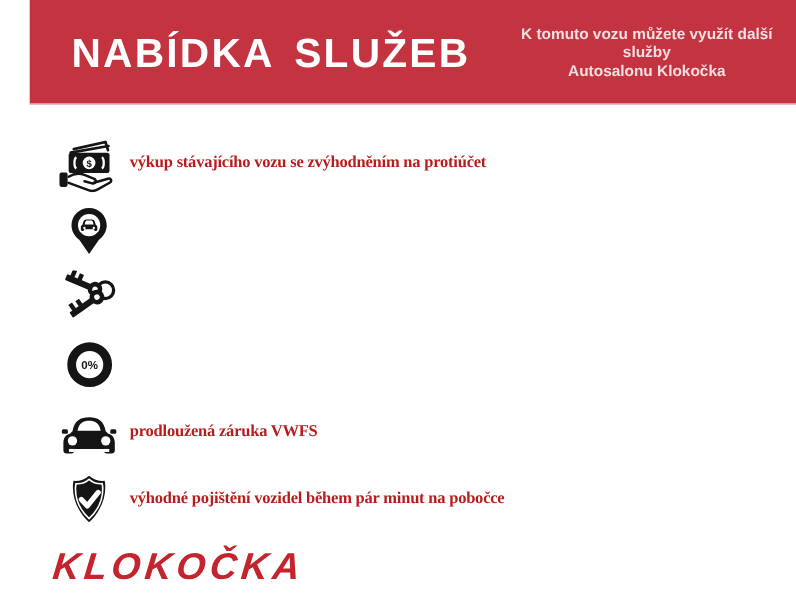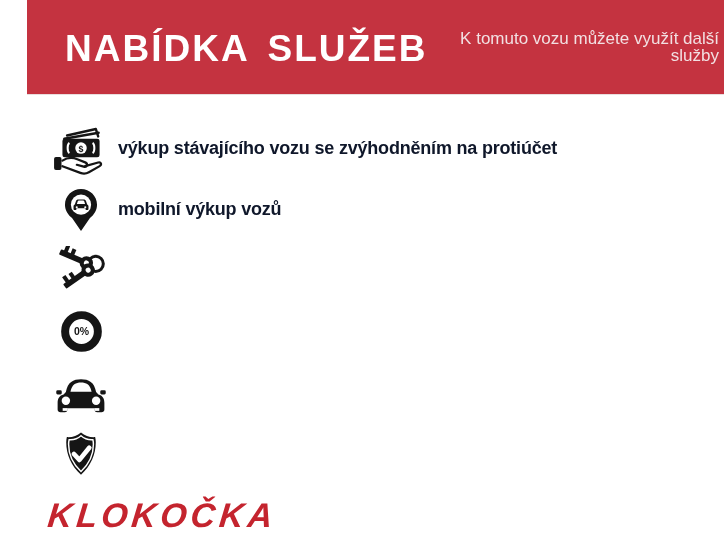--- a/index.html
+++ b/index.html
@@ -13,49 +13,51 @@
     padding:0 32px 0 38px;
     border-bottom:1px solid #e9dede;
     margin-left:27px;
   }
   .banner-title {
     color:#ffffff; font-size:37px; font-weight:bold;
     letter-spacing:2px; word-spacing:7px; white-space:nowrap;
     padding-top:4px;
   }
   .banner-sub {
-    color:#f2e0e2; font-size:17px; line-height:17px; font-weight:400;
-    text-align:right; width:262px; flex:none;
+    color:#f2e0e2; font-size:14px; line-height:17px; font-weight:700;
+    text-align:center; width:262px; flex:none;
   }
 
   
   .services { padding:23px 0 0 52px; }
   .service-row { display:flex; align-items:center; height:61px; }
   .icon-box { width:58px; flex:none; display:flex; align-items:center; justify-content:center; margin-right:8px; }
   .service-label {
-    font-size:18px; font-weight:bold; color:#0f172a; letter-spacing:-0.2px;
+    font-size:15px; font-weight:bold; color:#b91c1c; letter-spacing:-0.2px;
     white-space:nowrap;
+    font-family:Liberation Serif, serif;
   }
   svg { display:block; }
 
   
   .logo {
     margin:12px 0 0 46px;
     color:#c4242e; font-size:34px; font-weight:bold; font-style:italic;
     letter-spacing:4px; transform:skewX(-6deg); transform-origin:left bottom;
     white-space:nowrap; width:max-content;
   }
 </style>
 </head>
 <body>
 
 <div class="banner">
   <div class="banner-title">NABÍDKA SLUŽEB</div>
   <div class="banner-sub">
     <div>K tomuto vozu můžete využít další služby</div>
+    <div>Autosalonu Klokočka</div>
   </div>
 </div>
 
 <div class="services">
 
   <div class="service-row">
     <span class="icon-box">
       <svg width="58" height="52" viewBox="0 0 60 56">
         <g fill="none" stroke="#151515" stroke-width="2.6" stroke-linecap="round" stroke-linejoin="round">
           <path d="M15 13.5 L46 6.5 L48.5 14.5"></path>
@@ -80,21 +82,20 @@
     <span class="icon-box">
       <svg width="46" height="52" viewBox="0 0 56 56">
         <path d="M28 2.5 C17.2 2.5 8.5 11 8.5 21.5 c0 6.8 3.6 12.2 8.6 16.2 L28 53.5 L38.9 37.7 c5 -4 8.6 -9.4 8.6 -16.2 C47.5 11 38.8 2.5 28 2.5 Z" fill="#151515"></path>
         <circle cx="28" cy="21.5" r="12.3" fill="#fff"></circle>
         <path d="M20.5 21.3 l1.2 -3.6 c0.5 -1.6 1.6 -2.4 3.3 -2.4 h6 c1.7 0 2.8 0.8 3.3 2.4 l1.2 3.6 c1 0.3 1.6 1.1 1.6 2.2 v3.2 c0 0.8 -0.6 1.3 -1.4 1.3 h-0.9 c-0.8 0 -1.3 -0.5 -1.3 -1.3 v-0.7 h-11 v0.7 c0 0.8 -0.5 1.3 -1.3 1.3 h-0.9 c-0.8 0 -1.4 -0.5 -1.4 -1.3 v-3.2 c0 -1.1 0.6 -1.9 1.6 -2.2 z" fill="#151515"></path>
         <path d="M23 20.8 l0.9 -2.9 c0.3 -1 1 -1.4 2.1 -1.4 h4 c1.1 0 1.8 0.4 2.1 1.4 l0.9 2.9 z" fill="#fff"></path>
         <circle cx="22.8" cy="24.7" r="1.3" fill="#fff"></circle>
         <circle cx="33.2" cy="24.7" r="1.3" fill="#fff"></circle>
       </svg>
     </span>
-    <span class="service-label">mobilní výkup vozů</span>
   </div>
 
   <div class="service-row">
     <span class="icon-box">
       <svg width="58" height="50" viewBox="0 0 60 56">
         <circle cx="46.5" cy="20" r="8.5" fill="none" stroke="#151515" stroke-width="3.4"></circle>
         <g transform="translate(36 19) rotate(-157)">
           <rect x="5" y="-3.2" width="27" height="6.4" rx="1" fill="#151515"></rect>
           <rect x="24" y="2.6" width="4.5" height="7.5" fill="#151515"></rect>
           <rect x="16" y="2.6" width="4.5" height="6.5" fill="#151515"></rect>
@@ -127,27 +128,29 @@
         <rect x="1" y="21" width="6" height="4.5" rx="1.5" fill="#151515"></rect>
         <rect x="49" y="21" width="6" height="4.5" rx="1.5" fill="#151515"></rect>
         <path d="M9 25.5 L11.5 23 C13.5 12 19.5 9 28 9 C36.5 9 42.5 12 44.5 23 L47 25.5 C51.5 26.5 53.5 30 53.5 34.5 V42 c0 1.8 -1.3 3 -3.2 3 h-4.6 c-1.9 0 -3 -1.2 -3 -3 v-1.5 H13.3 V42 c0 1.8 -1.1 3 -3 3 H5.7 c-1.9 0 -3.2 -1.2 -3.2 -3 v-7.5 C2.5 30 4.5 26.5 9 25.5 Z" fill="#151515"></path>
         <path d="M16.5 22.5 C18 14.5 22.5 12.5 28 12.5 C33.5 12.5 38 14.5 39.5 22.5 Z" fill="#fff"></path>
         <circle cx="11.5" cy="32.5" r="4.6" fill="#fff"></circle>
         <circle cx="44.5" cy="32.5" r="4.6" fill="#fff"></circle>
         <rect x="8" y="40.5" width="5.5" height="3" fill="#fff"></rect>
         <rect x="42.5" y="40.5" width="5.5" height="3" fill="#fff"></rect>
       </svg>
     </span>
+    <span class="service-label">prodloužená záruka VWFS</span>
   </div>
 
   <div class="service-row">
     <span class="icon-box">
       <svg width="44" height="48" viewBox="0 0 56 60">
         <path d="M28 2.5 c5 4.5 11.5 6.5 18 6 c0.5 2 0.8 4.3 0.8 6.8 C46.8 30 40.5 45 28 56.5 C15.5 45 9.2 30 9.2 15.3 c0 -2.5 0.3 -4.8 0.8 -6.8 c6.5 0.5 13 -1.5 18 -6 z" fill="#151515"></path>
         <path d="M28 2.5 c5 4.5 11.5 6.5 18 6 c0.5 2 0.8 4.3 0.8 6.8 C46.8 30 40.5 45 28 56.5 C15.5 45 9.2 30 9.2 15.3 c0 -2.5 0.3 -4.8 0.8 -6.8 c6.5 0.5 13 -1.5 18 -6 z" fill="none" stroke="#fff" stroke-width="2.2" transform="translate(4.48 4.72) scale(0.84)"></path>
         <path d="M19 30 L26 37.5 L38.5 22" stroke="#fff" stroke-width="6" fill="none" stroke-linecap="round" stroke-linejoin="round"></path>
       </svg>
     </span>
+    <span class="service-label">výhodné pojištění vozidel během pár minut na pobočce</span>
   </div>
 
 </div>
 
 <div class="logo">KLOKOČKA</div>
 
 </body></html>

